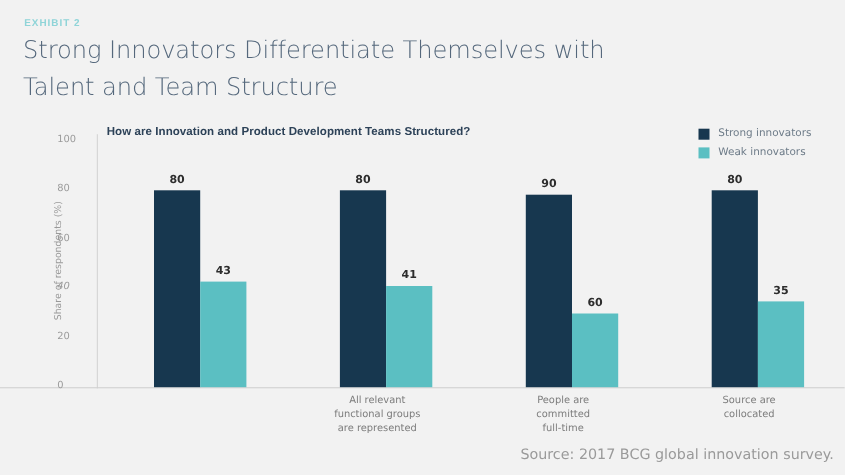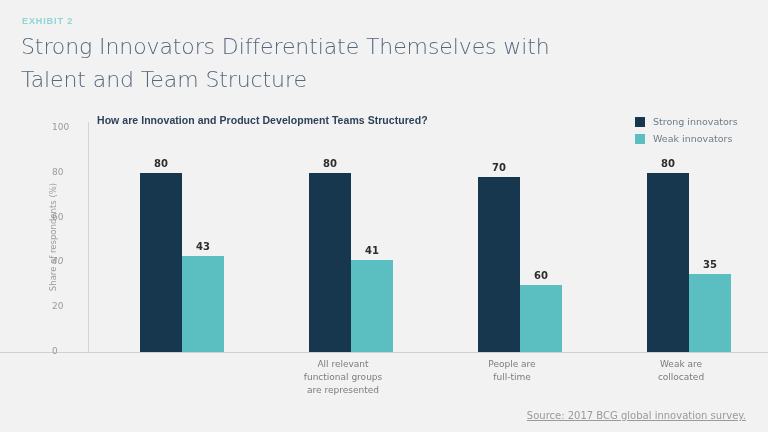--- a/index.html
+++ b/index.html
@@ -202,26 +202,25 @@
     font-size: 9px;
     line-height: 13px;
     color: #7c7c7c;
     font-family: "DejaVu Sans", sans-serif;
   }
   .cat-label .line { display: block; }
 
   
   .source {
     position: absolute;
-    right: 22px;
+    right: 10px;
     bottom: 11px;
-    font-size: 10px;
+    font-size: 13px;
     color: #9a9a9a;
     font-family: "DejaVu Sans", sans-serif;
-    text-decoration: underline;
   }
 </style>
 </head>
 <body>
 
 <div class="exhibit-label">EXHIBIT 2</div>
 
 <div class="main-title">
   <span class="line">Strong Innovators Differentiate Themselves with</span>
   <span class="line">Talent and Team Structure</span>
@@ -275,40 +274,41 @@
             <div class="bar strong" style="height: 179.2px; background: rgb(23, 55, 79);"></div>
             <div class="bar weak" style="height: 91.84px; background: rgb(91, 191, 194);"></div>
           </div>
           <div class="cat-label">
             <span class="line">All relevant</span>
             <span class="line">functional groups</span>
             <span class="line">are represented</span>
           </div>
         </div>
         <div class="group" style="left: 338px;">
-          <div class="bar-value strong" style="top: 58.28px;">70</div>
+          <div class="bar-value strong" style="top: 58.28px;">90</div>
           <div class="bar-value weak" style="top: 165.8px;">60</div>
           <div class="bars">
             <div class="bar strong" style="height: 174.72px; background: rgb(23, 55, 79);"></div>
             <div class="bar weak" style="height: 67.2px; background: rgb(91, 191, 194);"></div>
           </div>
           <div class="cat-label">
             <span class="line">People are</span>
+            <span class="line">committed</span>
             <span class="line">full-time</span>
           </div>
         </div>
         <div class="group" style="left: 507px;">
           <div class="bar-value strong" style="top: 53.8px;">80</div>
           <div class="bar-value weak" style="top: 154.6px;">35</div>
           <div class="bars">
             <div class="bar strong" style="height: 179.2px; background: rgb(23, 55, 79);"></div>
             <div class="bar weak" style="height: 78.4px; background: rgb(91, 191, 194);"></div>
           </div>
           <div class="cat-label">
-            <span class="line">Weak are</span>
+            <span class="line">Source are</span>
             <span class="line">collocated</span>
           </div>
         </div>
       </div>
   </div>
 </div>
 
 <div class="source">Source: 2017 BCG global innovation survey.</div>
 
 </body></html>

